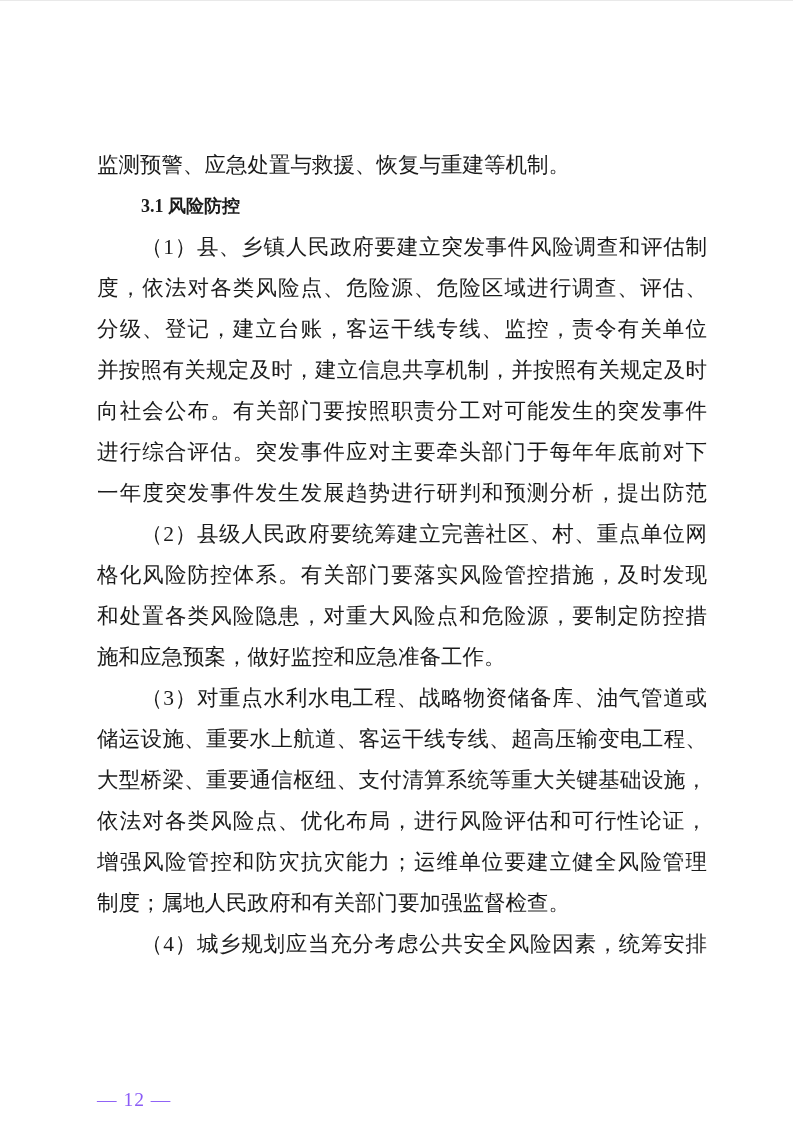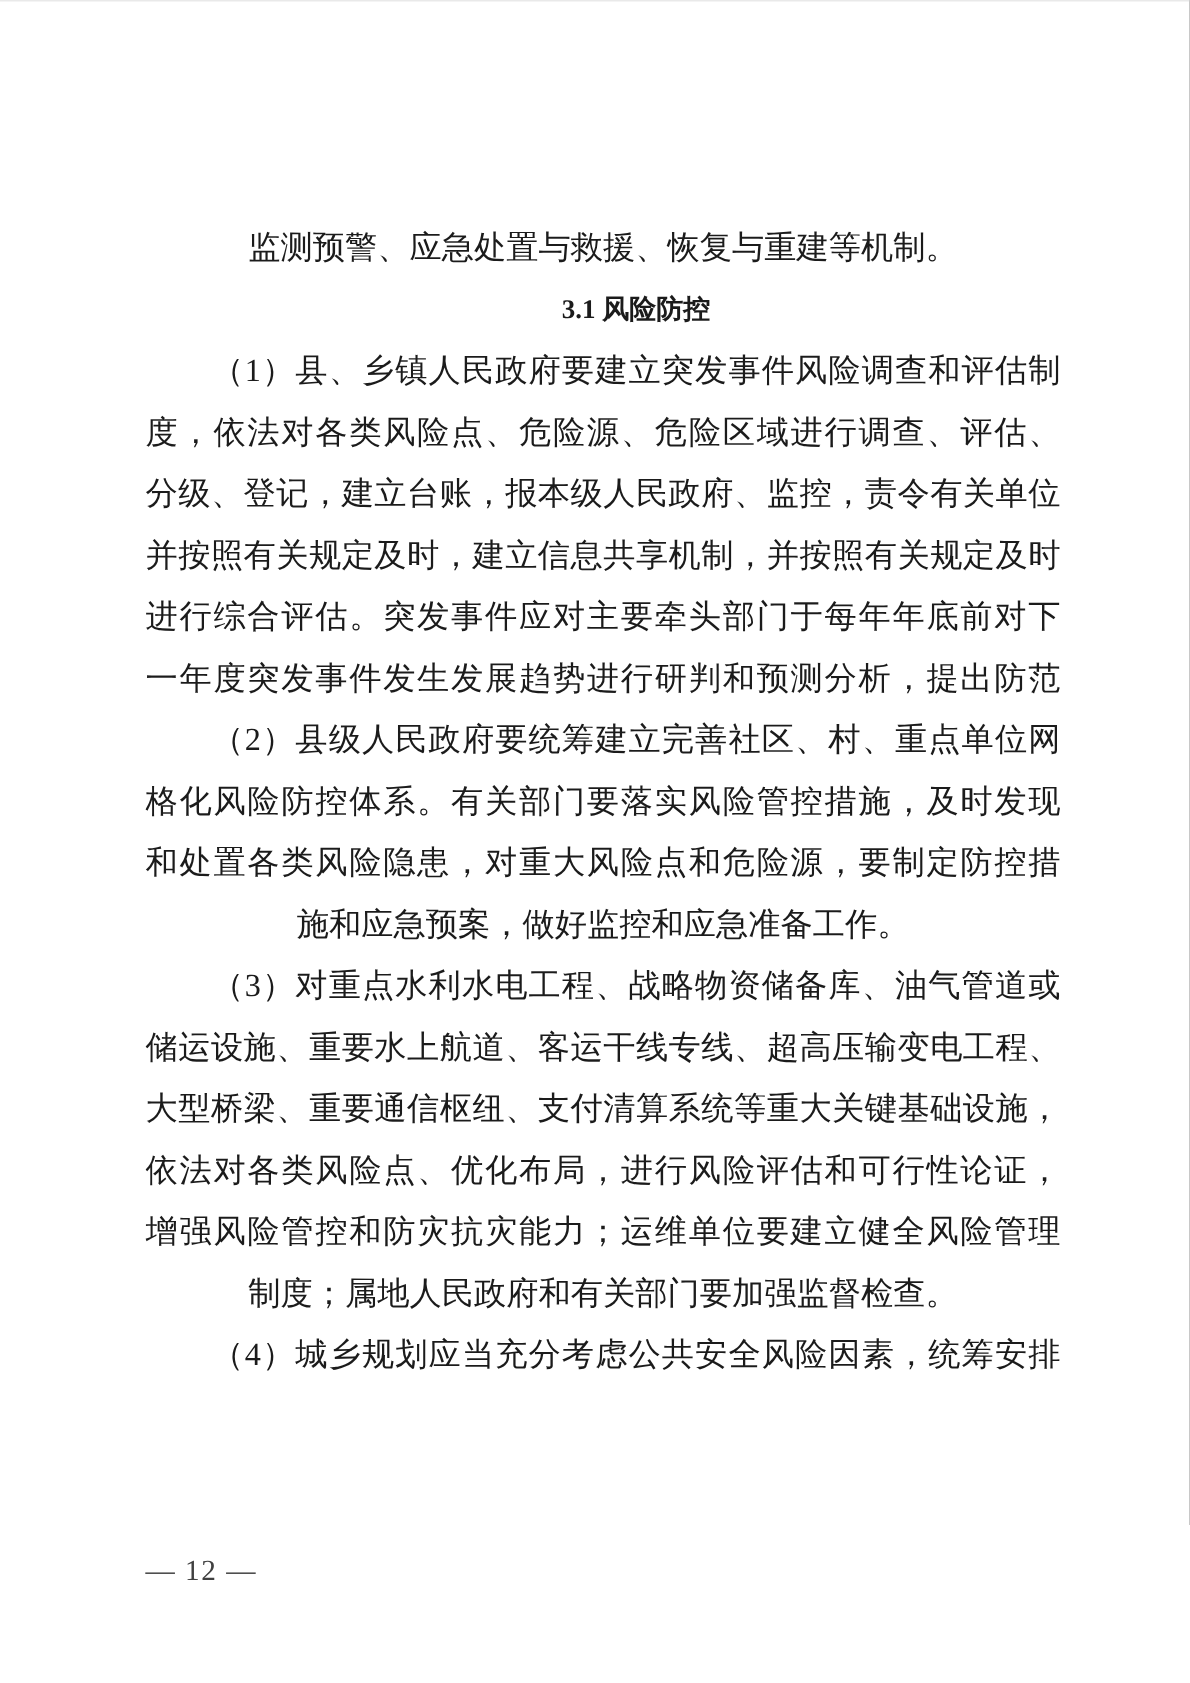--- a/index.html
+++ b/index.html
@@ -28,21 +28,21 @@
     position: absolute;
     left: 97px;
     top: 145px;
     width: 610px;
   }
   .line {
     height: 41px;
     line-height: 41px;
     font-size: 21.5px;
     letter-spacing: 0;
-    text-align: center;
+    text-align: left;
     white-space: nowrap;
   }
   .line.just {
     white-space: normal;
     text-align: justify;
     text-align-last: justify;
     text-justify: inter-character;
     overflow: hidden;
     height: 41px;
   }
@@ -52,41 +52,42 @@
   .line.just.indent {
     width: 566px;
   }
   .line.heading {
     font-weight: 700;
     font-size: 18px;
   }
   .footer {
     position: absolute;
     left: 97px;
-    top: 1034px;
+    top: 1086px;
     height: 28px;
     line-height: 28px;
     font-size: 19.5px;
     letter-spacing: 1px;
-    color: #404040;
+    color: #8b5cf6;
   }
 </style>
 </head>
 <body>
 
 <div class="page">
   <div class="scan-edge"></div>
 
   <div class="textblock" id="text-container">
       <div class="line body">监测预警、应急处置与救援、恢复与重建等机制。</div>
       <div class="line heading indent">3.1 风险防控</div>
       <div class="line body indent just">（1）县、乡镇人民政府要建立突发事件风险调查和评估制</div>
       <div class="line body just">度，依法对各类风险点、危险源、危险区域进行调查、评估、</div>
-      <div class="line body just">分级、登记，建立台账，报本级人民政府、监控，责令有关单位</div>
+      <div class="line body just">分级、登记，建立台账，客运干线专线、监控，责令有关单位</div>
       <div class="line body just">并按照有关规定及时，建立信息共享机制，并按照有关规定及时</div>
+      <div class="line body just">向社会公布。有关部门要按照职责分工对可能发生的突发事件</div>
       <div class="line body just">进行综合评估。突发事件应对主要牵头部门于每年年底前对下</div>
       <div class="line body just">一年度突发事件发生发展趋势进行研判和预测分析，提出防范</div>
       <div class="line body indent just">（2）县级人民政府要统筹建立完善社区、村、重点单位网</div>
       <div class="line body just">格化风险防控体系。有关部门要落实风险管控措施，及时发现</div>
       <div class="line body just">和处置各类风险隐患，对重大风险点和危险源，要制定防控措</div>
       <div class="line body">施和应急预案，做好监控和应急准备工作。</div>
       <div class="line body indent just">（3）对重点水利水电工程、战略物资储备库、油气管道或</div>
       <div class="line body just">储运设施、重要水上航道、客运干线专线、超高压输变电工程、</div>
       <div class="line body just">大型桥梁、重要通信枢纽、支付清算系统等重大关键基础设施，</div>
       <div class="line body just">依法对各类风险点、优化布局，进行风险评估和可行性论证，</div>

